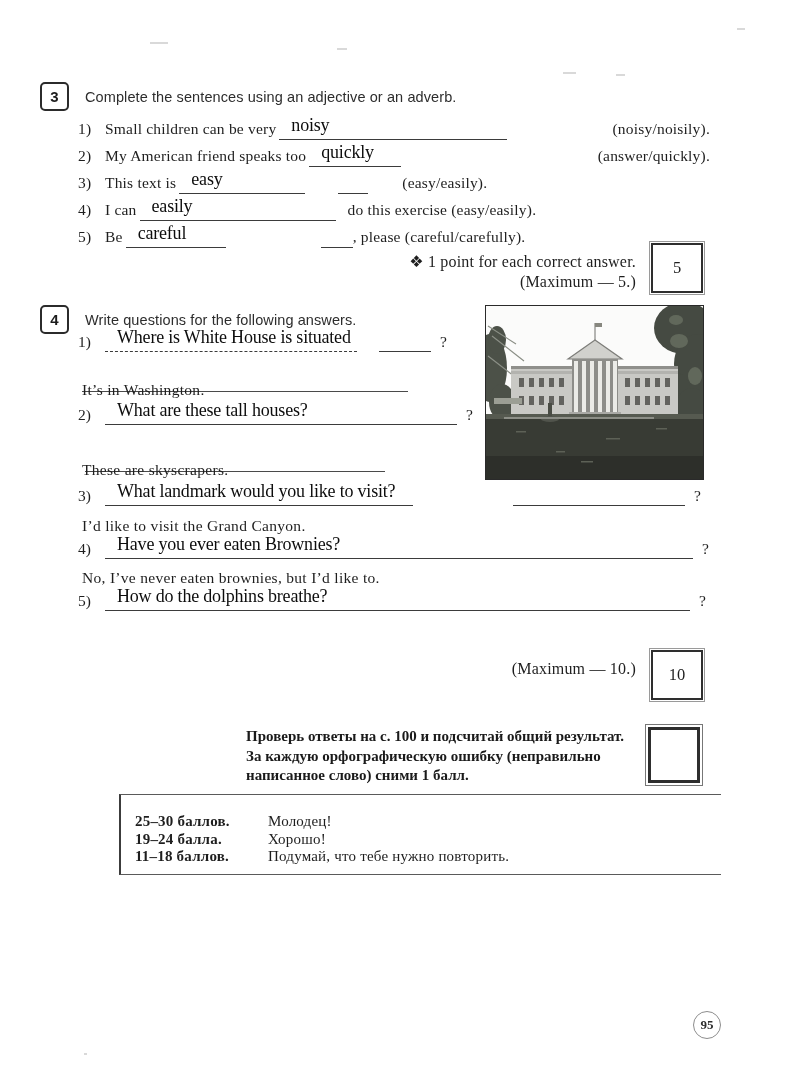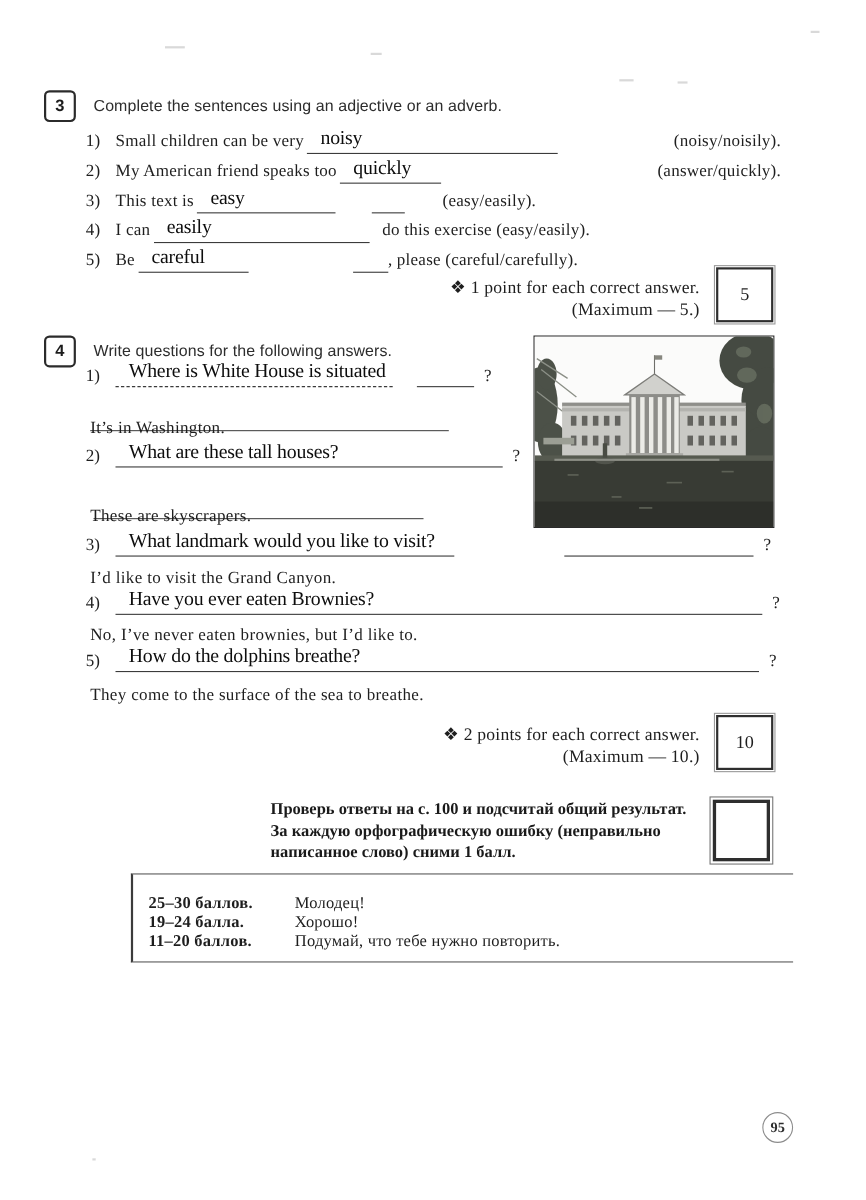--- a/index.html
+++ b/index.html
@@ -202,21 +202,20 @@
     </div>
     <div class="printed-ans a4">No, I’ve never eaten brownies, but I’d like to.</div>
 
     <div class="q-row q5">
       <span class="num">5)</span>
       <span class="qline">
           <span class="hw">How do the dolphins breathe?</span>
         </span>
       <span class="qmark">?</span>
     </div>
-    <div class="printed-ans a5">They come to the surface of the sea to breathe.</div>
   </div>
 
   <div class="photo">
     <svg width="217" height="173" viewBox="0 0 217 173" xmlns="http://www.w3.org/2000/svg">
       <rect width="217" height="173" fill="#fbfbfa"></rect>
 
       <g fill="#454a42">
         <ellipse cx="198" cy="22" rx="30" ry="26"></ellipse>
         <ellipse cx="212" cy="58" rx="24" ry="30"></ellipse>
         <ellipse cx="188" cy="88" rx="17" ry="22"></ellipse>
@@ -290,21 +289,20 @@
           <rect x="70" y="145" width="9" height="1.5"></rect>
           <rect x="170" y="122" width="11" height="1.5"></rect>
           <rect x="95" y="155" width="12" height="1.5"></rect>
       </g>
       <rect x="8" y="92" width="28" height="6" fill="#9b9e94"></rect>
     </svg>
   </div>
 
   <div class="points points4">
     <div class="points-text">
-      <div>❖ 2 points for each correct answer.</div>
       <div>(Maximum — 10.)</div>
     </div>
     <div class="score-box">10</div>
   </div>
 
   <div class="check-note">
     <div>Проверь ответы на с. 100 и подсчитай общий результат.</div>
     <div>За каждую орфографическую ошибку (неправильно</div>
     <div>написанное слово) сними 1 балл.</div>
   </div>
@@ -313,21 +311,21 @@
   <div class="score-table">
     <div class="t-row">
       <span class="t-range">25–30 баллов.</span>
       <span class="t-comment">Молодец!</span>
     </div>
     <div class="t-row">
       <span class="t-range">19–24 балла.</span>
       <span class="t-comment">Хорошо!</span>
     </div>
     <div class="t-row">
-      <span class="t-range">11–20 баллов.</span>
+      <span class="t-range">11–18 баллов.</span>
       <span class="t-comment">Подумай, что тебе нужно повторить.</span>
     </div>
   </div>
 
   <div class="page-circle">95</div>
 
   <div class="speck" style="left:150px; top:42px; width:18px; height:2px;"></div>
   <div class="speck" style="left:563px; top:72px; width:13px; height:2px;"></div>
   <div class="speck" style="left:616px; top:74px; width:9px; height:2px;"></div>
   <div class="speck" style="left:737px; top:28px; width:8px; height:2px;"></div>

